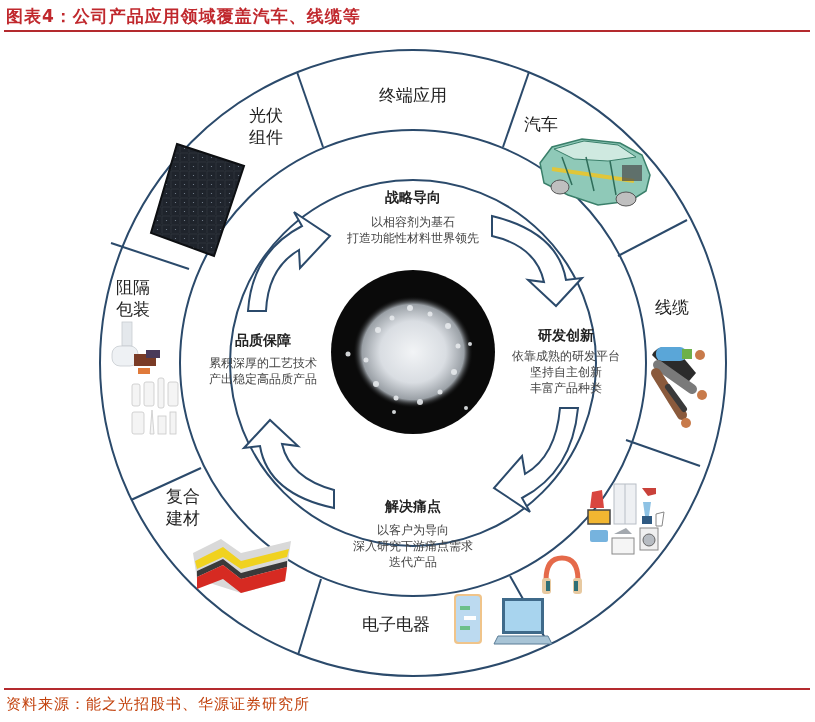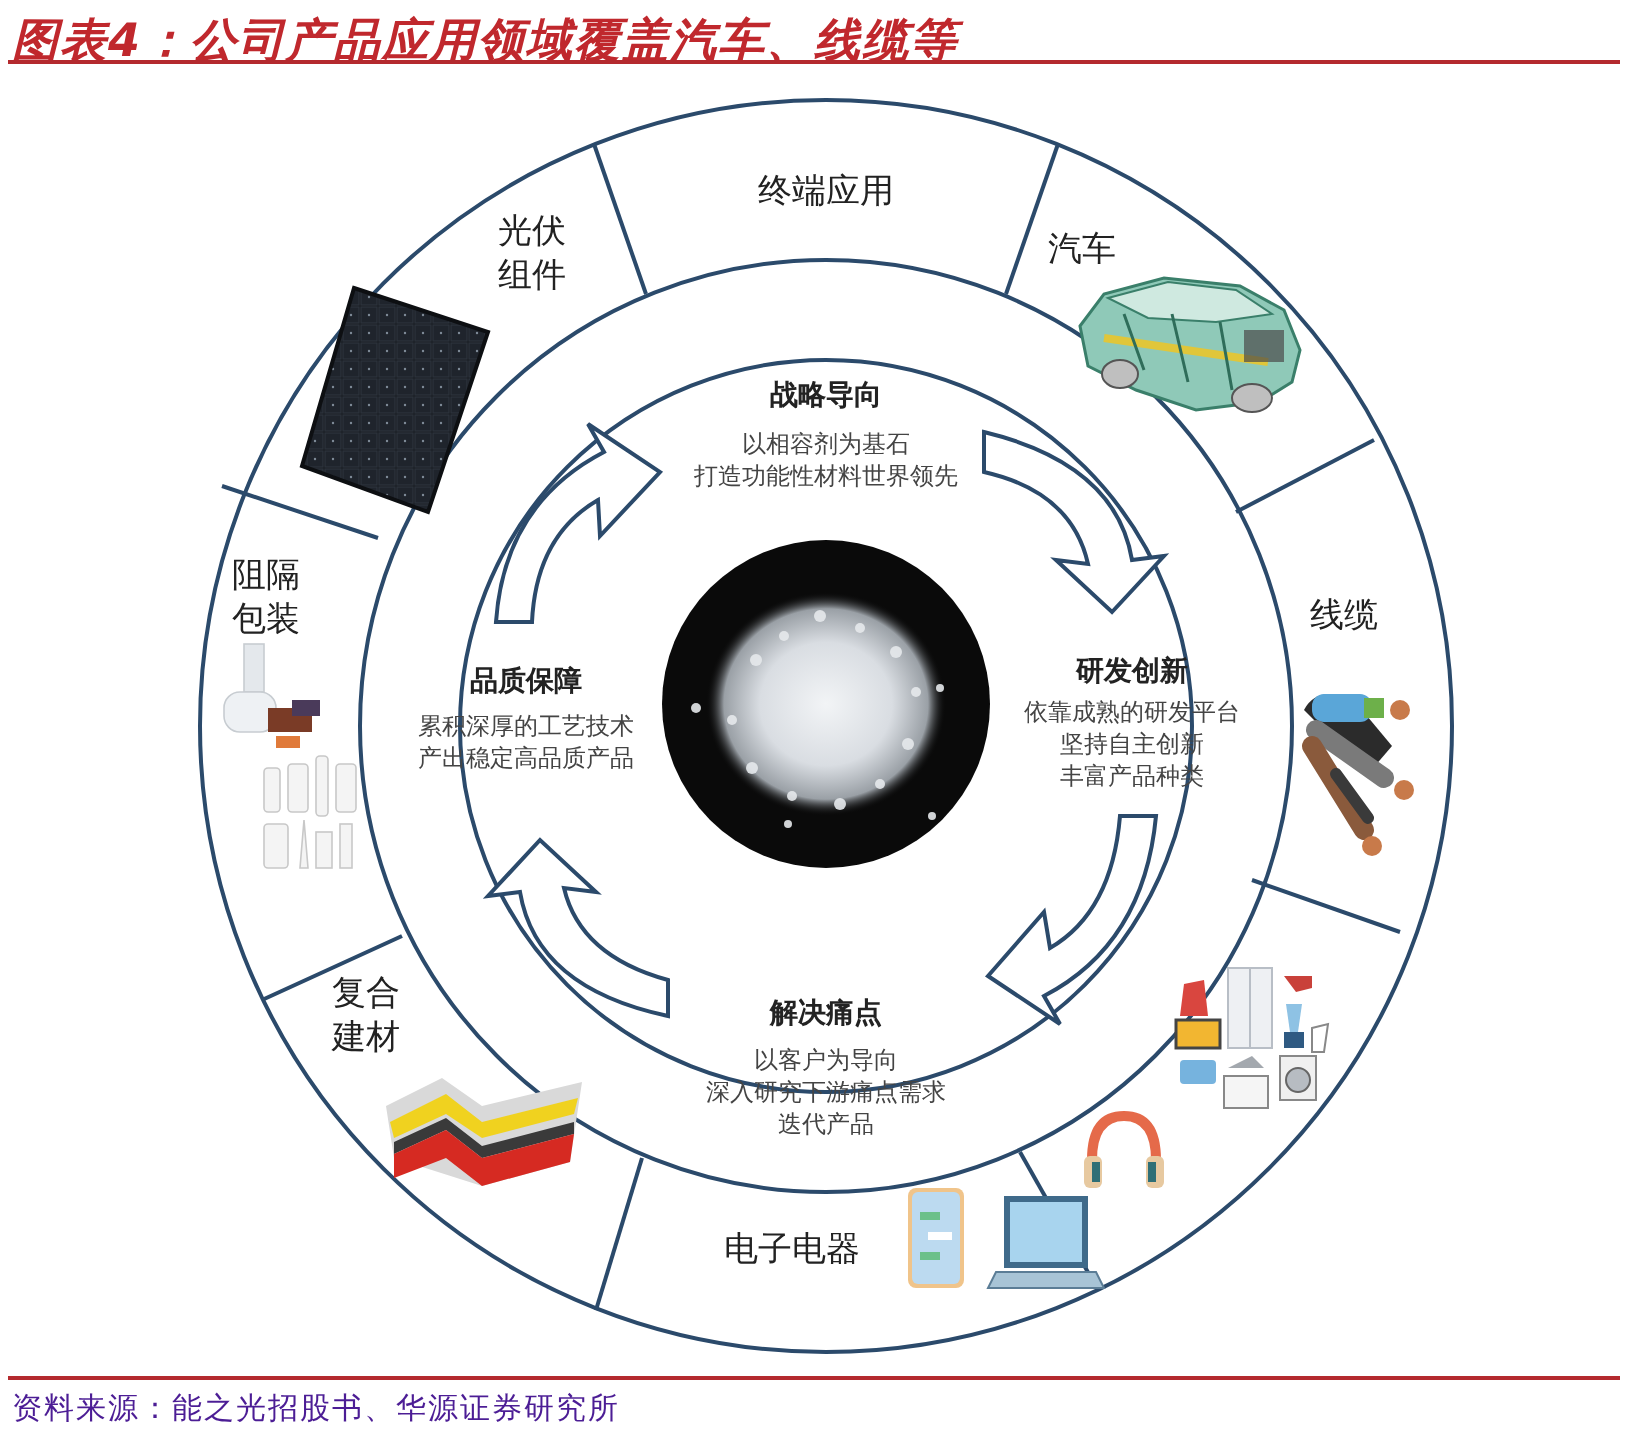--- a/index.html
+++ b/index.html
@@ -1,24 +1,24 @@
 <!DOCTYPE html>
 <html><head>
 <meta charset="utf-8">
 <style>
   html, body { margin: 0; padding: 0; background: #ffffff; }
   body { width: 815px; height: 722px; position: relative; overflow: hidden;
          font-family: "DejaVu Sans", "Liberation Sans", sans-serif; }
   .title-bar { position: absolute; left: 4px; top: 2px; width: 806px; height: 28px; }
-  .title { position: absolute; left: 2px; top: 3px; font-size: 23px; font-weight: bold;
-           color: #c0282d; letter-spacing: 1px; white-space: nowrap; font-style: italic; }
+  .title { position: absolute; left: 2px; top: 3px; font-size: 17px; font-weight: bold;
+           color: #c0282d; letter-spacing: 1px; white-space: nowrap; }
   .rule { position: absolute; left: 4px; width: 806px; height: 2px; background: #b42a2e; }
   .rule.top { top: 30px; }
   .rule.bottom { top: 688px; }
-  .source { position: absolute; left: 6px; top: 695px; font-size: 15px; color: #4c1d95;
+  .source { position: absolute; left: 6px; top: 695px; font-size: 15px; color: #c2410c;
             font-family: "DejaVu Serif", "Liberation Serif", serif; letter-spacing: 1px; white-space: nowrap; }
   svg.diagram { position: absolute; left: 0; top: 0; }
   .seg-label { font-family: "DejaVu Sans", "Liberation Sans", sans-serif; font-size: 17px; fill: #222222; }
   .stage-title { font-family: "DejaVu Serif", "Liberation Serif", serif; font-size: 14px; font-weight: bold; fill: #222222; }
   .stage-line { font-family: "DejaVu Serif", "Liberation Serif", serif; font-size: 12px; fill: #444444; }
 </style>
 </head>
 <body>
 
 <div class="title-bar">

